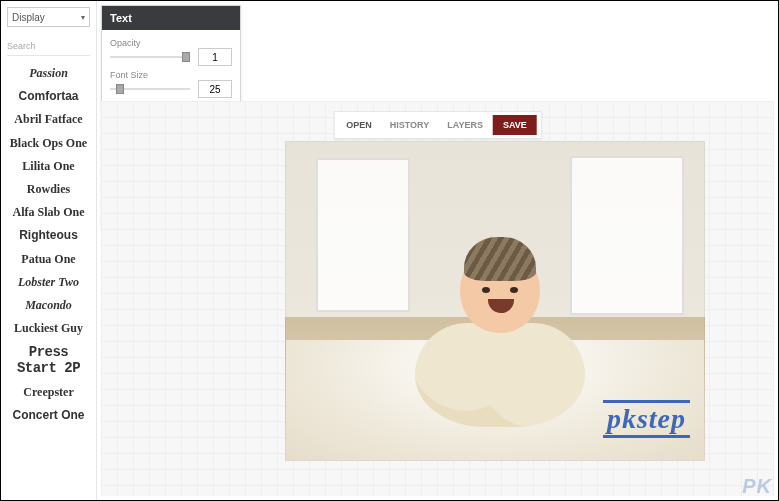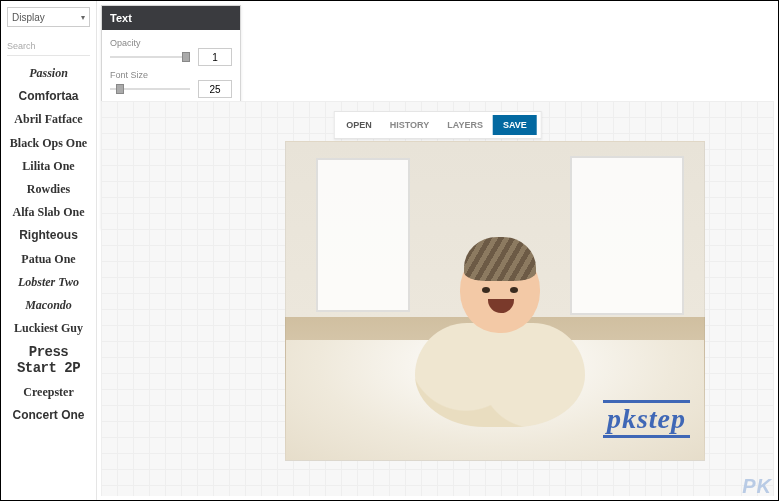--- a/index.html
+++ b/index.html
@@ -42,21 +42,21 @@
   .dotted-fill { flex:1; border-bottom:1px dotted #ccc; margin:0 6px; height:1px; }
   .bottom-row { display:flex; justify-content:space-between; margin-top:8px; padding-top:8px; border-top:1px solid #eee;}
   .bottom-label { font-size:8px; color:#bbb; }
 
   .canvas-area { position:absolute; left:100px; top:100px; right:4px; bottom:4px;
     background-image: linear-gradient(#eee 1px, transparent 1px), linear-gradient(90deg, #eee 1px, transparent 1px);
     background-size: 16px 16px; background-color:#f7f7f7; }
   .toolbar { position:absolute; top:10px; left:50%; transform:translateX(-50%); background:#fff; border:1px solid #e5e5e5; display:flex; align-items:center; padding:3px 4px; gap:2px; box-shadow:0 1px 2px rgba(0,0,0,0.08); }
   .toolbar-btn { font-size:9px; padding:5px 8px; color:#888; cursor:pointer; font-weight:bold; }
   .toolbar-btn.active { color:#555; }
-  .toolbar-btn.save { background:#0369a1; color:#fff; padding:5px 10px; }
+  .toolbar-btn.save { background:#7f1d1d; color:#fff; padding:5px 10px; }
 
   .photo { position:absolute; top:40px; left:184px; width:420px; height:320px; background: linear-gradient(180deg, #e8e3d8 0%, #ece7dc 55%, #d0bfa0 55%, #ece3d1 100%); border:1px solid rgba(0,0,0,0.05); overflow:hidden; }
   .photo::before { content:""; position:absolute; left:30px; top:16px; width:90px; height:150px; background:#fff; opacity:0.85; border:2px solid #ddd; }
   .photo::after { content:""; position:absolute; right:20px; top:14px; width:110px; height:155px; background:#fff; opacity:0.85; border:2px solid #ddd; }
   .rug { position:absolute; bottom:0; left:0; right:0; height:120px;
     background: radial-gradient(ellipse at center 20%, #fff 0%, #efe9db 60%, #e6ddca 100%); }
   .baby { position:absolute; left:50%; top:95px; transform:translateX(-50%); width:210px; height:210px; }
   .baby .head { position:absolute; left:70px; top:10px; width:80px; height:86px; background:#f3c9a6; border-radius:50% 50% 48% 48%; }
   .baby .hat { position:absolute; left:74px; top:0; width:72px; height:44px; background:repeating-linear-gradient(120deg,#6c5a45 0 5px,#8c7a60 5px 10px); border-radius:46% 46% 30% 30% / 70% 70% 20% 20%; }
   .baby .eye { position:absolute; width:8px; height:6px; background:#3a2b1e; border-radius:50%; top:50px; }

